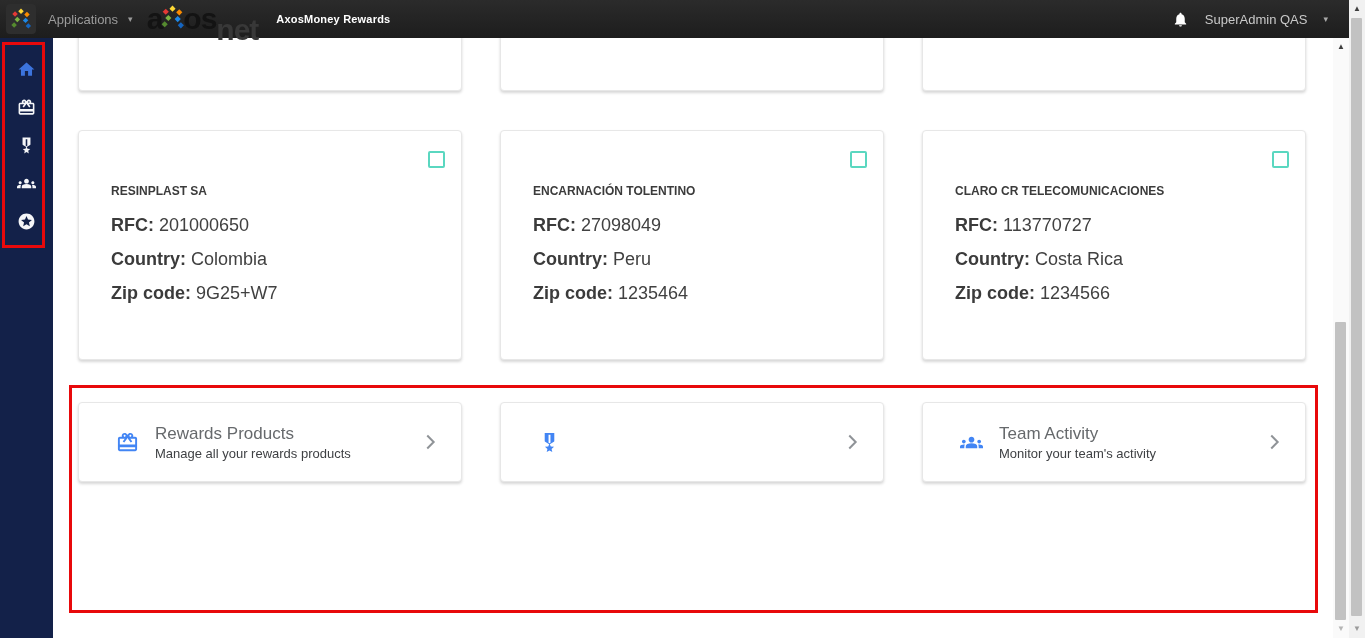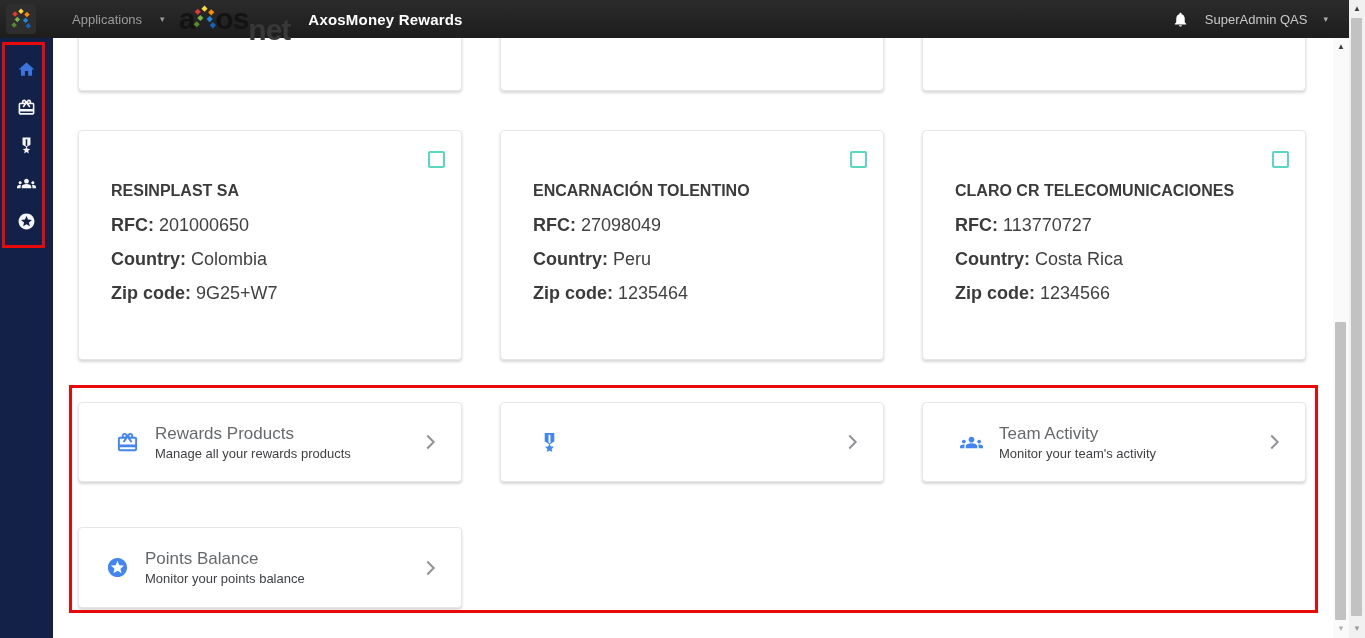--- a/index.html
+++ b/index.html
@@ -6,29 +6,29 @@
   html,body { width:1365px; height:638px; overflow:hidden; background:#fff;
               font-family:"Liberation Sans", sans-serif; }
   .stage { position:relative; width:1365px; height:638px; }
 
   
   .topbar { position:absolute; left:0; top:0; width:1350px; height:38px;
             background:linear-gradient(180deg,#2b2b2b,#1d1d1d);
             display:flex; align-items:center; z-index:5; }
   .logo-tile { width:30px; height:30px; margin-left:6px; border-radius:4px;
                background:#2e2e2e; display:flex; align-items:center; justify-content:center; }
-  .apps-menu { margin-left:36px; color:#9b9b9b; font-size:13px; display:flex;
-               align-items:center; gap:18px; cursor:pointer; }
+  .apps-menu { margin-left:12px; color:#9b9b9b; font-size:13px; display:flex;
+               align-items:center; gap:10px; cursor:pointer; }
   .caret { font-size:9px; color:#9b9b9b; }
   .watermark { display:flex; align-items:center; margin-left:14px; font-weight:700;
                font-size:30px; letter-spacing:-1px; line-height:30px; }
   .wm-dark { color:#131313; }
   .wm-light { color:#383838;margin-top:22px; }
   .wm-x { margin:0 -2px; transform:translateY(1px); }
-  .app-title { margin-left:18px; color:#ffffff; font-size:15px; font-weight:600;
+  .app-title { margin-left:18px; color:#ffffff; font-size:11px; font-weight:600;
                letter-spacing:.2px; }
   .tb-spacer { flex:1; }
   .user-area { display:flex; align-items:center; gap:16px; margin-right:22px; }
   .user-label { color:#c9c9c9; font-size:13px; }
   .user-caret { color:#aaaaaa; font-size:9px; }
 
   
   .sidebar { position:absolute; left:0; top:38px; width:53px; height:600px;
              background:#132149; z-index:4; padding-top:12px; }
   .nav-item { width:53px; height:38px; display:flex; align-items:center;
@@ -36,21 +36,21 @@
   .nav-item svg { width:19px; height:19px; }
 
   
   .main { position:absolute; left:53px; top:38px; width:1280px; height:600px;
           background:#ffffff; overflow:hidden; }
   .card { position:absolute; width:384px; background:#fff; border:1px solid #e7e7e7;
           border-radius:4px; box-shadow:0 2px 3px rgba(0,0,0,.16); }
   .col0 { left:25px; } .col1 { left:447px; } .col2 { left:869px; }
   .partial-card { top:-42px; height:95px; }
   .company-card { top:92px; height:230px; padding:50px 32px 0 32px; }
-  .company-title { font-size:16px; font-weight:700; color:#3b3b3b; margin-bottom:16px;
+  .company-title { font-size:12px; font-weight:700; color:#3b3b3b; margin-bottom:16px;
                    line-height:20px; white-space:nowrap; }
   .field-row { font-size:18px; color:#414141; margin-bottom:18px; line-height:16px; }
   .field-row b { font-weight:700; color:#3b3b3b; }
   .checkbox { position:absolute; top:20px; right:16px; width:17px; height:17px;
               border:2px solid #5ad7c0; border-radius:2px; background:#fff; cursor:pointer; }
 
   .menu-card { display:flex; align-items:center; padding:0 20px 0 26px; cursor:pointer; }
   .menu-row1 { top:364px; height:80px;padding-left:36px; }
   .menu-row2 { top:489px; height:81px; }
   .menu-icon { width:24px; height:24px; flex:0 0 24px; display:flex; align-items:center;
@@ -255,34 +255,20 @@
       </div>
       <div class="menu-text">
         <div class="menu-title">Team Activity</div>
         <div class="menu-sub">Monitor your team's activity</div>
       </div>
       <svg class="menu-chevron" viewBox="0 0 24 24">
         <path d="M9 5l7 7-7 7" fill="none" stroke="#8f9397" stroke-width="2.2"></path>
       </svg>
     </div>
 
-    <div class="card menu-card menu-row2 col0">
-      <div class="menu-icon">
-        <svg viewBox="0 0 24 24">
-            <path fill="#4285f4" d="M11.99 2C6.47 2 2 6.48 2 12s4.47 10 9.99 10C17.52 22 22 17.52 22 12S17.52 2 11.99 2zm4.24 16L12 15.45 7.77 18l1.12-4.81-3.73-3.23 4.92-.42L12 5l1.92 4.53 4.92.42-3.73 3.23L16.23 18z"></path>
-          </svg>
-      </div>
-      <div class="menu-text">
-        <div class="menu-title">Points Balance</div>
-        <div class="menu-sub">Monitor your points balance</div>
-      </div>
-      <svg class="menu-chevron" viewBox="0 0 24 24">
-        <path d="M9 5l7 7-7 7" fill="none" stroke="#8f9397" stroke-width="2.2"></path>
-      </svg>
-    </div>
   </div>
 
   <div class="scroll-inner">
     <div class="sb-arrow inner-up">▲</div>
     <div class="sb-thumb inner-thumb"></div>
     <div class="sb-arrow inner-down">▼</div>
   </div>
 
   <div class="scroll-outer">
     <div class="sb-arrow outer-up">▲</div>

